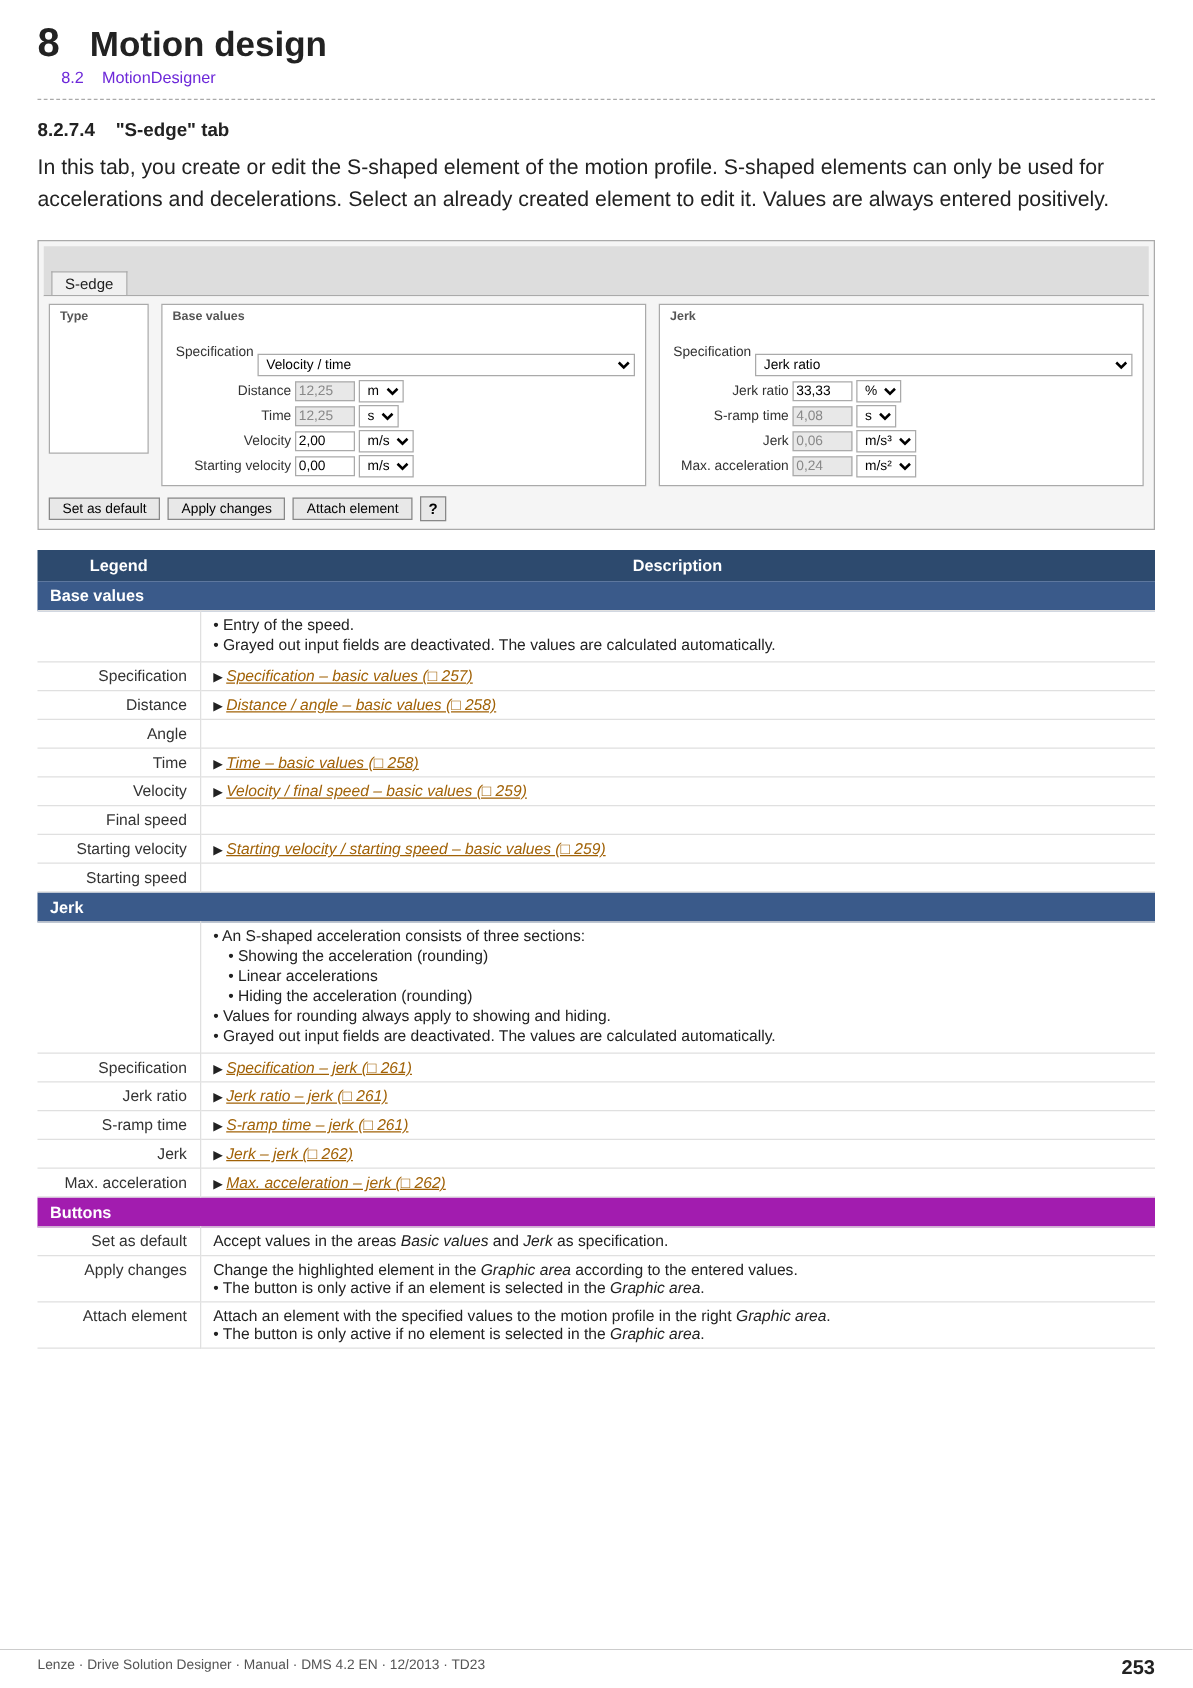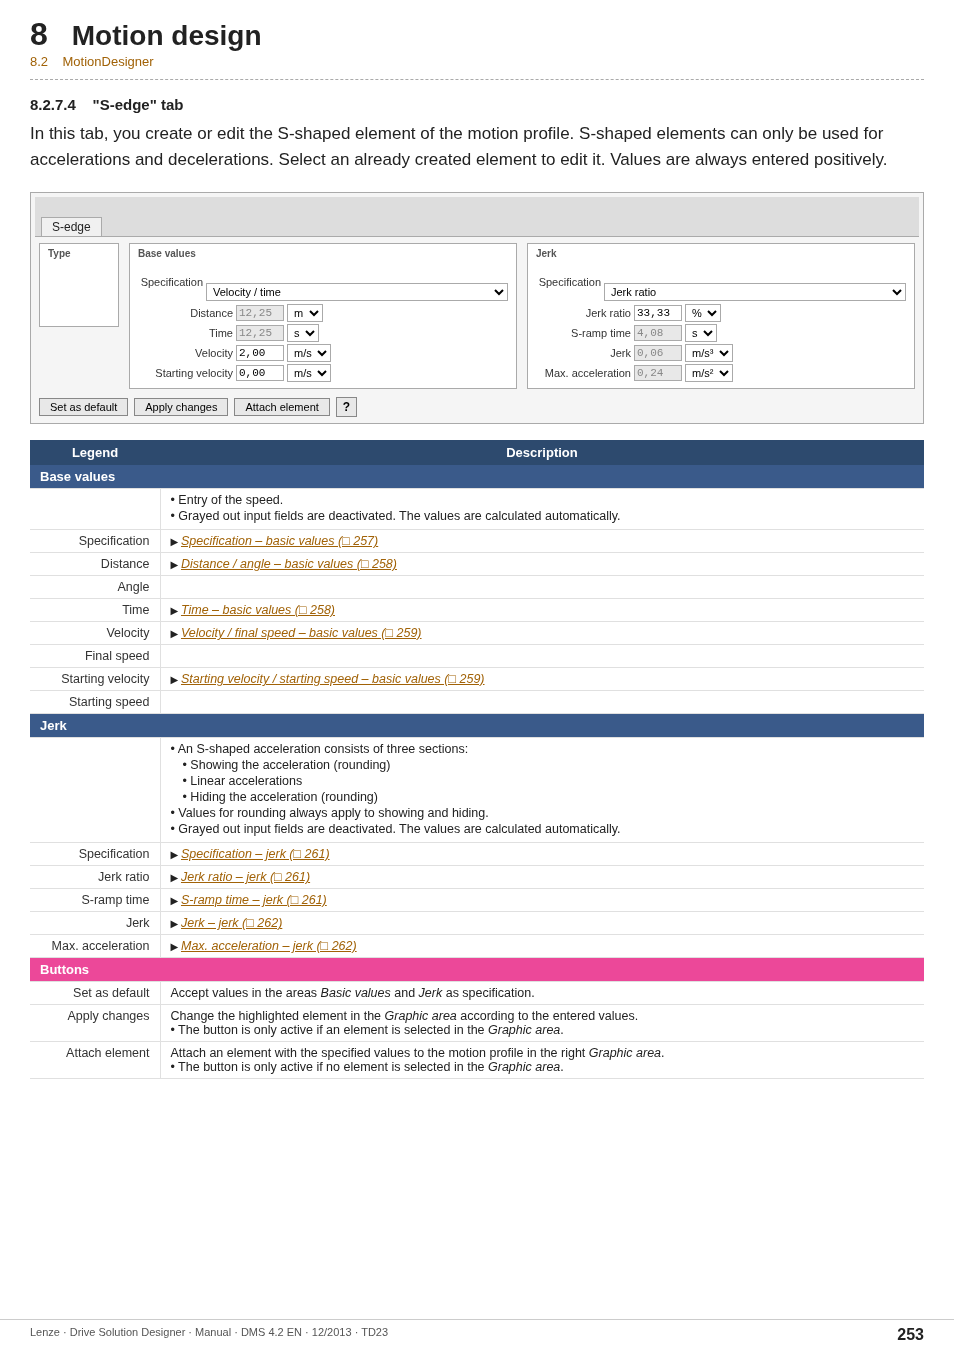--- a/index.html
+++ b/index.html
@@ -26,22 +26,23 @@
       color: #222;
       line-height: 1;
     }
     .chapter-title {
       font-size: 28px;
       font-weight: bold;
       color: #222;
     }
     .subchapter {
       font-size: 13px;
-      color: #a16207;
+      color: #6d28d9;
       padding: 2px 30px 0 30px;
+      margin-left: 19px;
     }
     .divider-dashes {
       border: none;
       border-top: 1px dashed #aaa;
       margin: 10px 30px 16px 30px;
     }
 
     
     .section-heading {
       padding: 0 30px 8px 30px;
@@ -83,21 +84,21 @@
       padding: 6px 4px 4px 4px;
       gap: 10px;
       background: #f5f5f5;
     }
     .sedge-type-box {
       border: 1px solid #aaa;
       background: #fff;
       padding: 4px 8px;
       font-size: 11px;
       min-width: 80px;
-      height: 84px;
+      height: 120px;
     }
     .sedge-type-box .box-title {
       font-size: 10px;
       color: #555;
       margin-bottom: 4px;
     }
     .sedge-base-box {
       border: 1px solid #aaa;
       background: #fff;
       padding: 4px 8px;
@@ -128,21 +129,20 @@
       color: #333;
       min-width: 95px;
       text-align: right;
     }
     .form-input {
       width: 48px;
       font-size: 11px;
       border: 1px solid #aaa;
       padding: 1px 2px;
       background: #fff;
-      font-family: Liberation Mono, monospace;
     }
     .form-input.disabled {
       background: #e8e8e8;
       color: #888;
     }
     .form-select {
       font-size: 11px;
       border: 1px solid #aaa;
       padding: 1px 2px;
       background: #fff;
@@ -219,21 +219,21 @@
       padding: 4px 10px;
     }
     .legend-table tr.jerk-header td {
       background: #3a5a8a;
       color: #fff;
       font-weight: bold;
       font-size: 13px;
       padding: 4px 10px;
     }
     .legend-table tr.buttons-header td {
-      background: #ec4899;
+      background: #a21caf;
       color: #fff;
       font-weight: bold;
       font-size: 13px;
       padding: 4px 10px;
     }
     .legend-table td.label-cell {
       text-align: right;
       font-weight: normal;
       color: #333;
       width: 130px;

